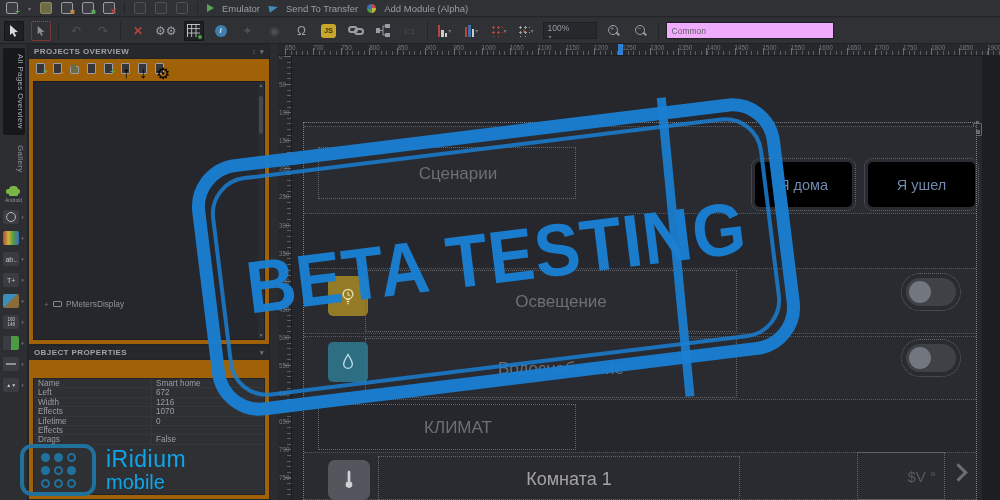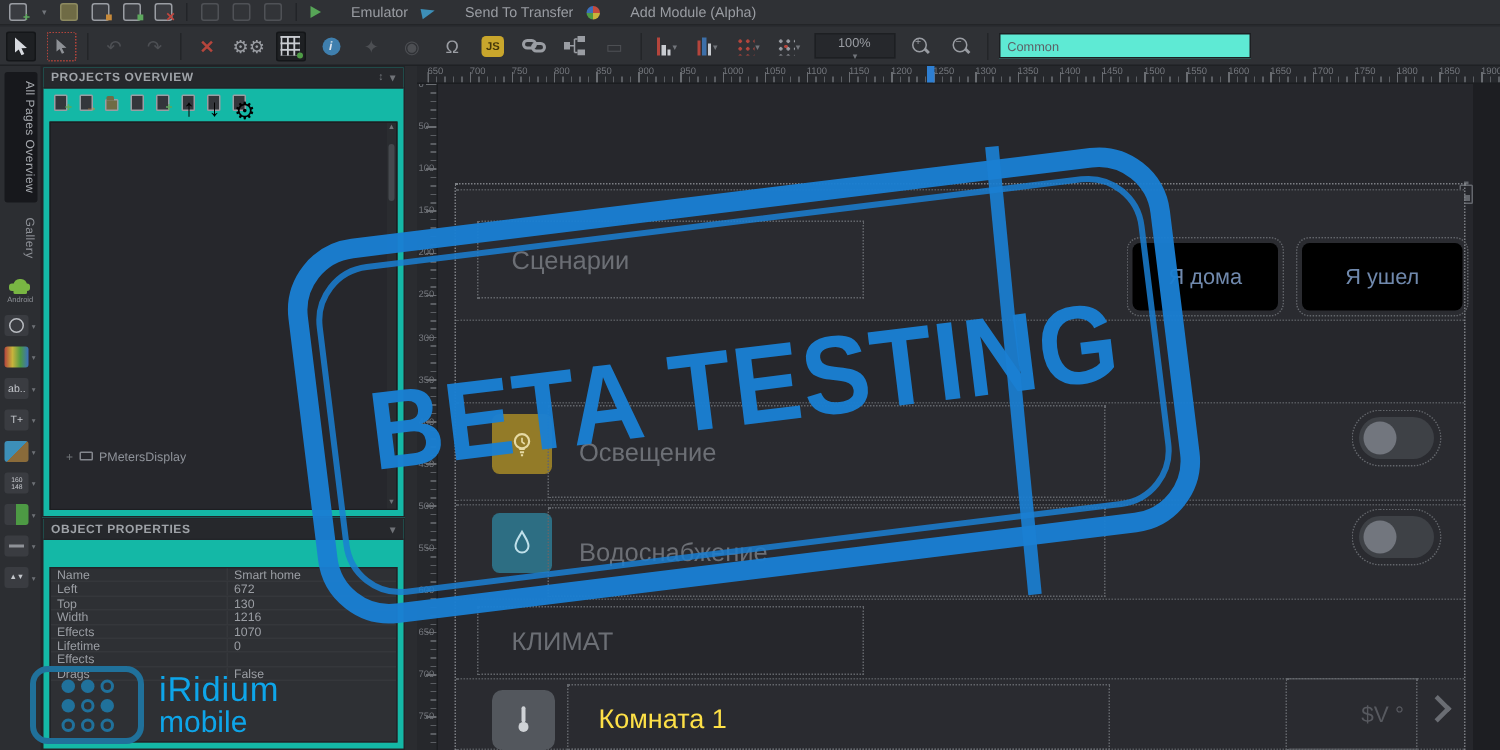--- a/index.html
+++ b/index.html
@@ -10,21 +10,21 @@
   
   .menubar { position:absolute; left:0; top:0; width:1000px; height:17px; background:#2f3135;
     border-bottom:1px solid #232528; display:flex; align-items:center; gap:9px; padding-left:6px; }
   .mico { width:12px; height:12px; position:relative; border:1px solid #9a9da3; border-radius:2px; background:#3a3c41; }
   .mico.dim { opacity:.3; }
   .mico .dot { position:absolute; right:-3px; bottom:-3px; font-size:8px; line-height:8px; font-weight:bold; }
   .dot.green { color:#5da85d; } .dot.red { color:#c0453e; } .dot.orange { color:#c78a3b; }
   .mico.folder { background:#6f6b45; border-color:#8d8a60; }
   .caret { font-size:6px; color:#72757b; margin-left:1px; }
   .msep { width:1px; height:12px; background:#222428; }
-  .mitem { display:flex; align-items:center; gap:20px; font-size:9.5px; color:#9a9da3; }
+  .mitem { display:flex; align-items:center; gap:8px; font-size:9.5px; color:#9a9da3; }
   .play-tri { width:0; height:0; border-left:7px solid #57a557; border-top:4px solid transparent; border-bottom:4px solid transparent; }
   .send-tri { width:0; height:0; border-left:9px solid #3d8fb8; border-top:3px solid transparent; border-bottom:4px solid transparent; transform:rotate(-12deg); }
   .module-circle { width:9px; height:9px; border-radius:50%;
     background:conic-gradient(#c24a3e 0 25%, #c7b33c 25% 50%, #4d9a44 50% 75%, #3b6fbb 75% 100%); }
 
   
   .toolbar { position:absolute; left:0; top:18px; width:1000px; height:26px; background:#2f3135;
     border-bottom:1px solid #1f2124; display:flex; align-items:center; gap:7px; padding-left:4px; }
   .tbtn { min-width:20px; height:20px; display:flex; align-items:center; justify-content:center;
     color:#9a9da3; font-size:12px; border-radius:2px; position:relative; }
@@ -45,26 +45,26 @@
   .linkicon span { position:absolute; width:10px; height:7px; border:2px solid #9a9da3; border-radius:4px; }
   .linkicon span:first-child{ left:0; top:0; } .linkicon span:last-child{ left:6px; top:2px; }
   .bars { display:flex; align-items:flex-end; gap:1px; height:12px; }
   .bars i { display:block; width:2.5px; background:#c9ccd1; }
   .bars i.r { background:#b5453c; } .bars i.b { background:#3d6fa8; }
   .dotgrid { width:12px; height:12px;
     background:radial-gradient(circle 1.2px, #b5453c 1.1px, transparent 1.3px) 0 0/5px 5px; }
   .dotgrid.alt { background:radial-gradient(circle 1.2px, #9a9da3 1.1px, transparent 1.3px) 0 0/5px 5px,
                  radial-gradient(circle 1.2px, #b5453c 1.1px, transparent 1.3px) 0 0/12px 12px; }
   .zoombox { width:54px; height:17px; background:#26282c; border:1px solid #1d1f22; color:#9a9da3;
-    font-size:8.5px; display:flex; align-items:center; justify-content:space-between; padding:0 4px;flex-direction:column; }
+    font-size:8.5px; display:flex; justify-content:space-between; padding:0 4px;flex-direction:column; }
   .lens { position:relative; width:11px; height:11px; }
   .lens::before { content:""; position:absolute; left:0; top:0; width:8px; height:8px; border:1.5px solid #9a9da3; border-radius:50%; }
   .lens::after { content:""; position:absolute; left:8px; top:8px; width:4px; height:1.5px; background:#9a9da3; transform:rotate(45deg); }
   .lens .pm { position:absolute; left:2px; top:0px; font-size:7px; color:#9a9da3; }
-  .commonbox { width:168px; height:17px; background:#5eead4; border:1px solid #1d1f22; display:flex; align-items:center; }
+  .commonbox { width:168px; height:17px; background:#f0abfc; border:1px solid #1d1f22; display:flex; align-items:center; }
   .commonbox .txt { flex:1; font-size:8.5px; color:#5d6066; padding-left:5px; }
   .commonbox .btn { width:15px; height:15px; background:#3a3c41; color:#9a9da3; font-size:8px;
     display:flex; align-items:center; justify-content:center; }
 
   
   .leftstrip { position:absolute; left:0; top:44px; width:28px; height:456px; background:#2c2e32;
     border-right:1px solid #222428; display:flex; flex-direction:column; align-items:center; }
   .vtab { writing-mode:vertical-rl; font-size:8px; color:#a8abb0; background:#17181c; width:22px;
     padding:6px 0; margin-top:4px; border-radius:2px; text-align:center; letter-spacing:.3px; }
   .vtab.plain { background:transparent; color:#8f9298; }
@@ -78,21 +78,21 @@
   .ltool .c { font-size:5px; color:#6f7277; }
   .box.power::before { content:""; width:8px; height:8px; border:1.5px solid #b9bcc1; border-radius:50%; }
   .box.colors { background:linear-gradient(90deg,#b5453c,#c7b33c,#4d9a44,#3b6fbb); }
   .box.image { background:linear-gradient(135deg,#3d8fb8 50%, #8a6b3a 50%); }
   .box.image2 { background:linear-gradient(90deg,#3a3c41 50%, #4d9a44 50%); }
   .box.coords { font-size:4.5px; line-height:5px; text-align:center; }
   .box.slider::before { content:""; width:10px; height:2px; background:#8f9298; }
   .box.updown { font-size:5px; line-height:5px; }
 
   
-  .panel { position:absolute; background:#14b8a6; border:1px solid #222428; }
+  .panel { position:absolute; background:#a16207; border:1px solid #222428; }
   .p-projects { left:28px; top:44px; width:242px; height:301px; }
   .p-props    { left:28px; top:345px; width:242px; height:155px; }
   .phead { height:14px; background:#26282c; display:flex; align-items:center; padding:0 5px;
     font-size:8px; font-weight:bold; color:#9fa3a8; letter-spacing:.4px; border-bottom:1px solid #222428; }
   .phead .sp { flex:1; } .phead .hico { font-size:7px; color:#6f7277; margin-left:4px; }
   .ptool { height:18px; display:flex; align-items:center; gap:8px; padding-left:7px; }
   .pt { width:11px; height:11px; position:relative; }
   .pt.doc { border:1px solid #9a9da3; border-radius:1px; background:#34363b; width:9px; height:11px; }
   .pt.doc::after { position:absolute; right:-4px; bottom:-3px; font-size:8px; font-weight:bold; }
   .pt.new-page::after { content:"+"; color:#5da85d; }
@@ -157,36 +157,36 @@
   .page-title { position:absolute; left:89px; top:84px; font-size:19px; color:#707379; }
   .battery { position:absolute; left:681px; top:67px; width:9px; height:13px; border:1px solid #63666c; border-radius:1px; }
   .battery::before { content:""; position:absolute; left:2px; top:-3px; width:3px; height:2px; background:#63666c; }
   .battery::after { content:""; position:absolute; left:1px; bottom:1px; right:1px; height:4px; background:#63666c; }
   .groupsel { position:absolute; left:11px; top:66px; width:674px; height:400px; border:1px dotted #7c7f84; }
   .crow { position:absolute; left:12px; width:672px; background:#2a2b30; border-top:1px dotted #55585d; border-bottom:1px dotted #55585d; }
   .row-scenario { top:70px;  height:88px; }
   .row-light    { top:212px; height:66px; }
   .row-water    { top:280px; height:64px; }
   .row-room     { top:396px; height:48px; }
-  .selbox { position:absolute; border:1px dotted #63666b; }
+  .selbox { position:absolute; border:1px dotted #63666b;text-align:center; }
   .sectlabel { font-size:17px; color:#6c6f75; }
   .lbl-scen  { left:26px; top:91px;  width:258px; height:52px; line-height:52px; padding-left:22px; }
   .lbl-clim  { left:26px; top:348px; width:258px; height:46px; line-height:46px; padding-left:22px; }
   .btn { position:absolute; top:106px; height:45px; background:#000000; border-radius:5px;
     color:#7089ad; font-size:14.5px; display:flex; align-items:center; justify-content:center; outline:1px dotted #63666b; outline-offset:3px; }
   .btn-home { left:463px; width:97px; }
   .btn-away { left:576px; width:107px; }
   .tile { position:absolute; width:40px; height:40px; border-radius:5px; display:flex; align-items:center; justify-content:center; }
   .tile-light { left:36px; top:220px; background:#937b28; }
   .tile-water { left:36px; top:286px; background:#2d6e83; }
   .tile-therm { left:36px; top:404px; width:42px; background:#53575d; border-radius:7px; }
   .rowlabel { font-size:17px; color:#6c6f75; }
   .lbl-light { left:73px; top:214px; width:372px; height:62px; line-height:62px; padding-left:20px; }
   .lbl-water { left:73px; top:282px; width:372px; height:60px; line-height:60px; padding-left:20px; }
-  .lbl-room  { left:86px; top:400px; width:362px; height:44px; line-height:44px; padding-left:20px; font-size:18px; color:#fde047; }
+  .lbl-room  { left:86px; top:400px; width:362px; height:44px; line-height:44px; padding-left:20px; font-size:18px; color:#a3a3a3; }
   .toggle { position:absolute; width:50px; height:28px; background:#3e4146; border-radius:14px;
     outline:1px dotted #63666b; outline-offset:4px; }
   .toggle::before { content:""; position:absolute; left:3px; top:3px; width:22px; height:22px; border-radius:50%; background:#72767e; }
   .tog-light { left:614px; top:222px; } .tog-water { left:614px; top:288px; }
   .valuebox { left:565px; top:396px; width:88px; height:48px; line-height:48px; text-align:right;
     padding-right:8px; font-size:15px; color:#57595f; }
   .chev { position:absolute; left:660px; top:410px; width:13px; height:13px;
     border-top:3px solid #6a6d73; border-right:3px solid #6a6d73; transform:rotate(45deg); }
 
   
@@ -585,24 +585,20 @@
         <div class="prow">
           <span class="n">Name</span>
           <span class="v">Smart home</span>
         </div>
 
         <div class="prow">
           <span class="n">Left</span>
           <span class="v">672</span>
         </div>
 
-        <div class="prow">
-          <span class="n">Top</span>
-          <span class="v">130</span>
-        </div>
 
         <div class="prow">
           <span class="n">Width</span>
           <span class="v">1216</span>
         </div>
 
         <div class="prow">
           <span class="n">Effects</span>
           <span class="v">1070</span>
         </div>

